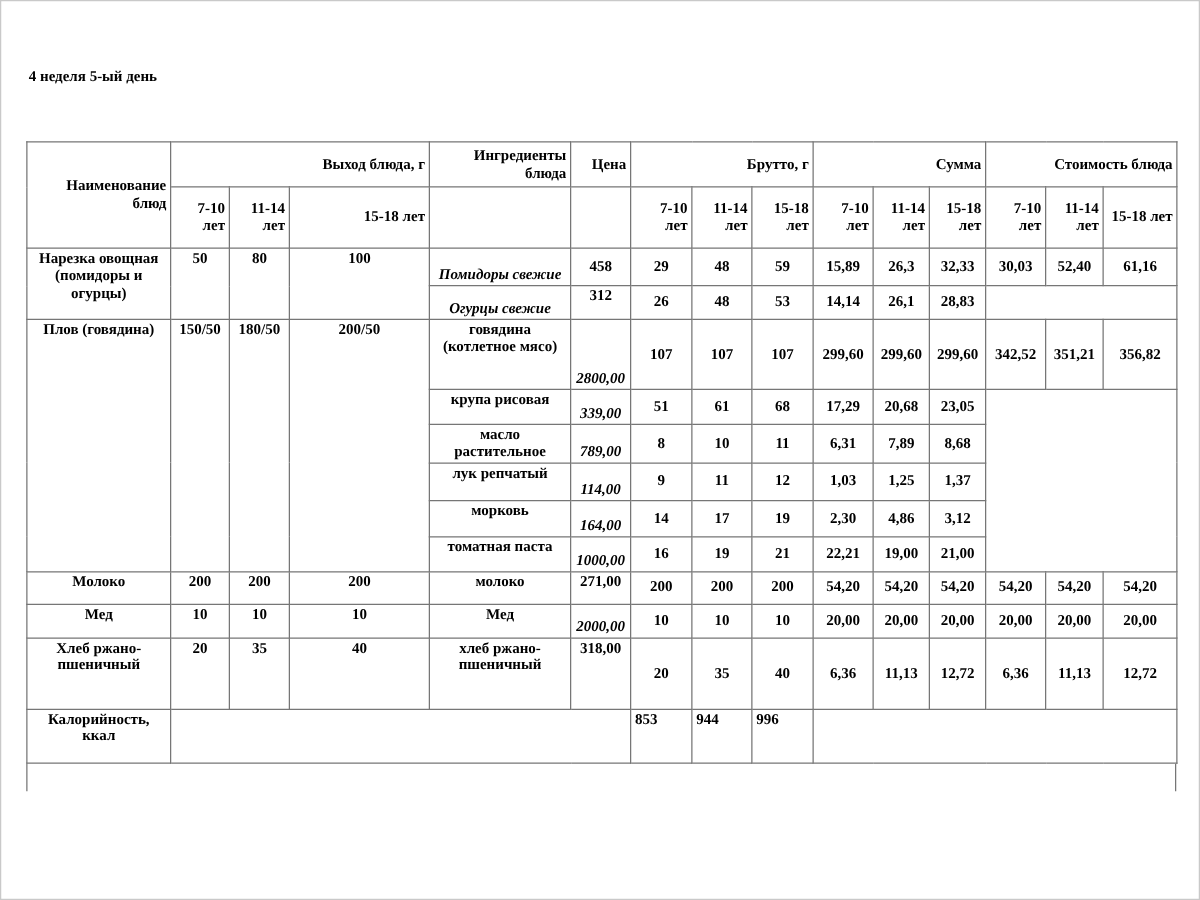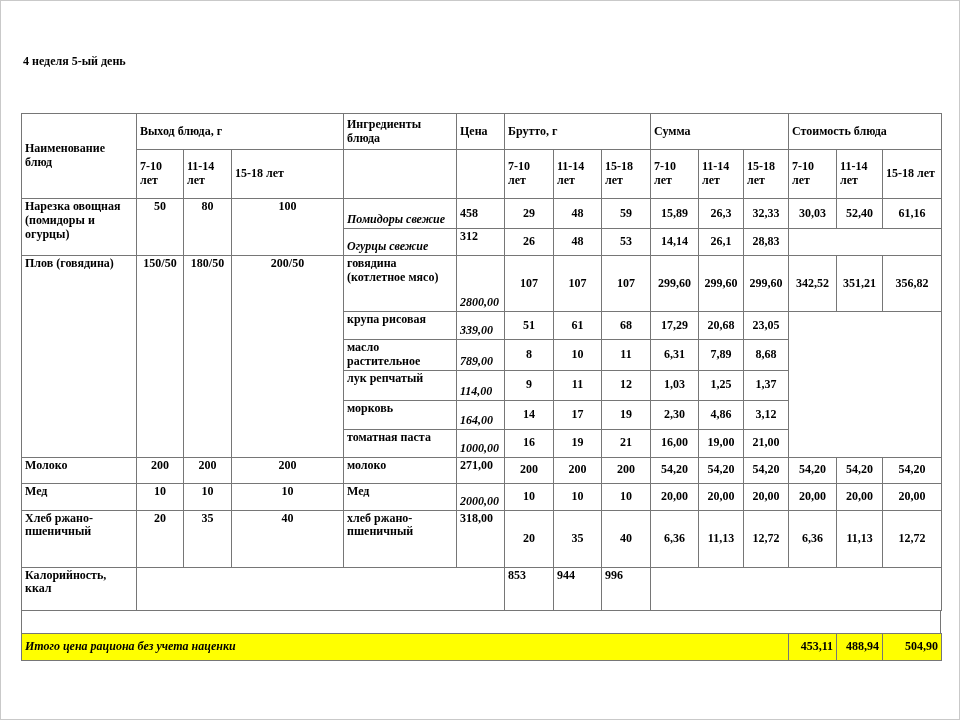--- a/index.html
+++ b/index.html
@@ -6,22 +6,22 @@
   .page{position:relative;width:960px;height:720px;background:#ffffff;
         border:1px solid #c9c9c9;box-sizing:border-box;overflow:hidden;
         font-family:"Liberation Serif","DejaVu Serif",serif;color:#000;}
   .doc-title{position:absolute;left:22px;top:52px;width:110px;
              font-size:12px;font-weight:bold;line-height:1.35;}
   .tbl-wrap{position:absolute;left:20px;top:112px;width:921px;}
   table{border-collapse:collapse;table-layout:fixed;width:920px;
         font-size:12px;font-weight:bold;color:#000;}
   td{border:1px solid #767676;padding:1px 3px;overflow:hidden;
      line-height:1.15;box-sizing:border-box;}
-  .hc{text-align:left;vertical-align:middle;margin-top:36px;}
-  .c{text-align:center;} .r{text-align:left;} .l{text-align:left;}
+  .hc{text-align:right;vertical-align:middle;margin-top:36px;}
+  .c{text-align:center;} .r{text-align:left;} .l{text-align:center;}
   .vt{vertical-align:top;} .vm{vertical-align:middle;} .vb{vertical-align:bottom;font-style:italic;}
   .gap{width:918px;height:22px;border-left:1px solid #767676;border-right:1px solid #767676;}
   .totals td{font-style:italic;}
   .totals .val{font-style:normal;text-align:right;vertical-align:middle;}
 </style>
 </head>
 <body>
 
 <div class="page">
 
@@ -167,21 +167,21 @@
         <td class="vm c">4,86</td>
         <td class="vm c">3,12</td>
       </tr>
 
       <tr style="height:28px">
         <td class="vt l">томатная паста</td>
         <td class="vb l">1000,00</td>
         <td class="vm c">16</td>
         <td class="vm c">19</td>
         <td class="vm c">21</td>
-        <td class="vm c">16,00</td>
+        <td class="vm c">22,21</td>
         <td class="vm c">19,00</td>
         <td class="vm c">21,00</td>
       </tr>
 
       <tr style="height:26px">
         <td class="vt l">Молоко</td>
         <td class="vt c">200</td>
         <td class="vt c">200</td>
         <td class="vt c">200</td>
         <td class="vt l">молоко</td>
@@ -247,23 +247,17 @@
     <div class="gap"></div>
 
     <table class="totals">
       <colgroup>
         <col style="width:767px">
           <col style="width:48px">
           <col style="width:46px">
           <col style="width:59px">
       </colgroup>
       <tbody>
-          <tr style="height: 27px; background: rgb(255, 255, 0);">
-        <td class="vm l">Итого цена рациона без учета наценки</td>
-        <td class="val">453,11</td>
-        <td class="val">488,94</td>
-        <td class="val">504,90</td>
-      </tr>
     </tbody>
       </table>
   </div>
 
 </div>
 
 </body></html>

